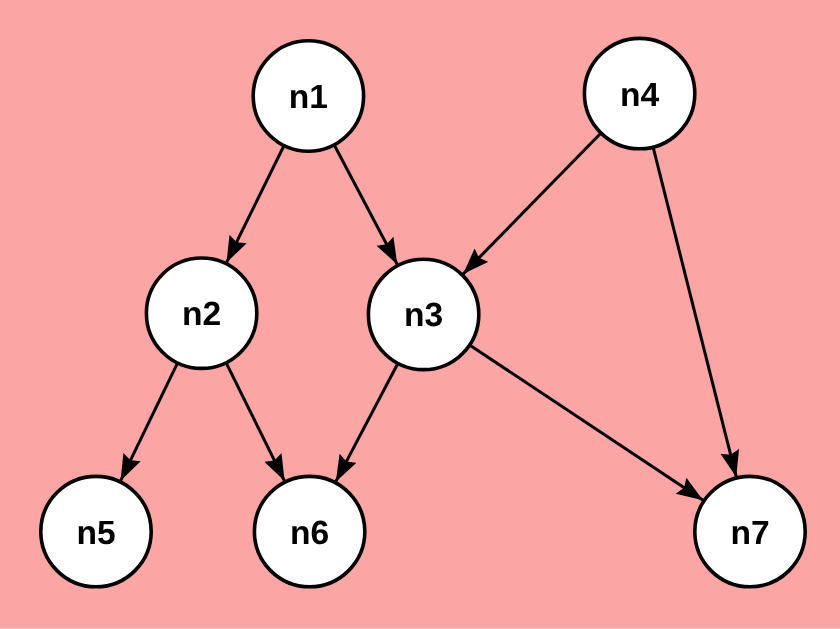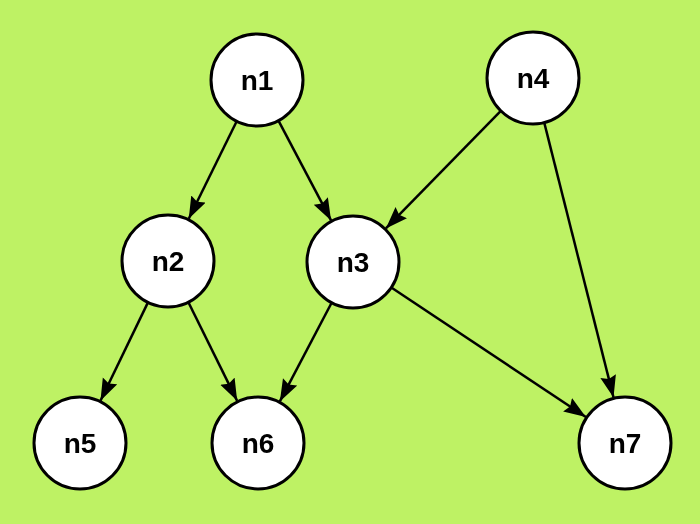--- a/index.html
+++ b/index.html
@@ -4,21 +4,21 @@
 <style>
   html, body {
     margin: 0;
     padding: 0;
     background: #ffffff;
   }
   .canvas-wrap {
     position: relative;
     width: 700px;
     height: 524px;
-    background: #bef264;
+    background: #fca5a5;
     overflow: hidden;
     font-family: "Liberation Sans", "DejaVu Sans", sans-serif;
   }
   svg {
     display: block;
   }
   .node-label {
     font-family: "Liberation Sans", "DejaVu Sans", sans-serif;
     font-weight: bold;
     font-size: 28px;

